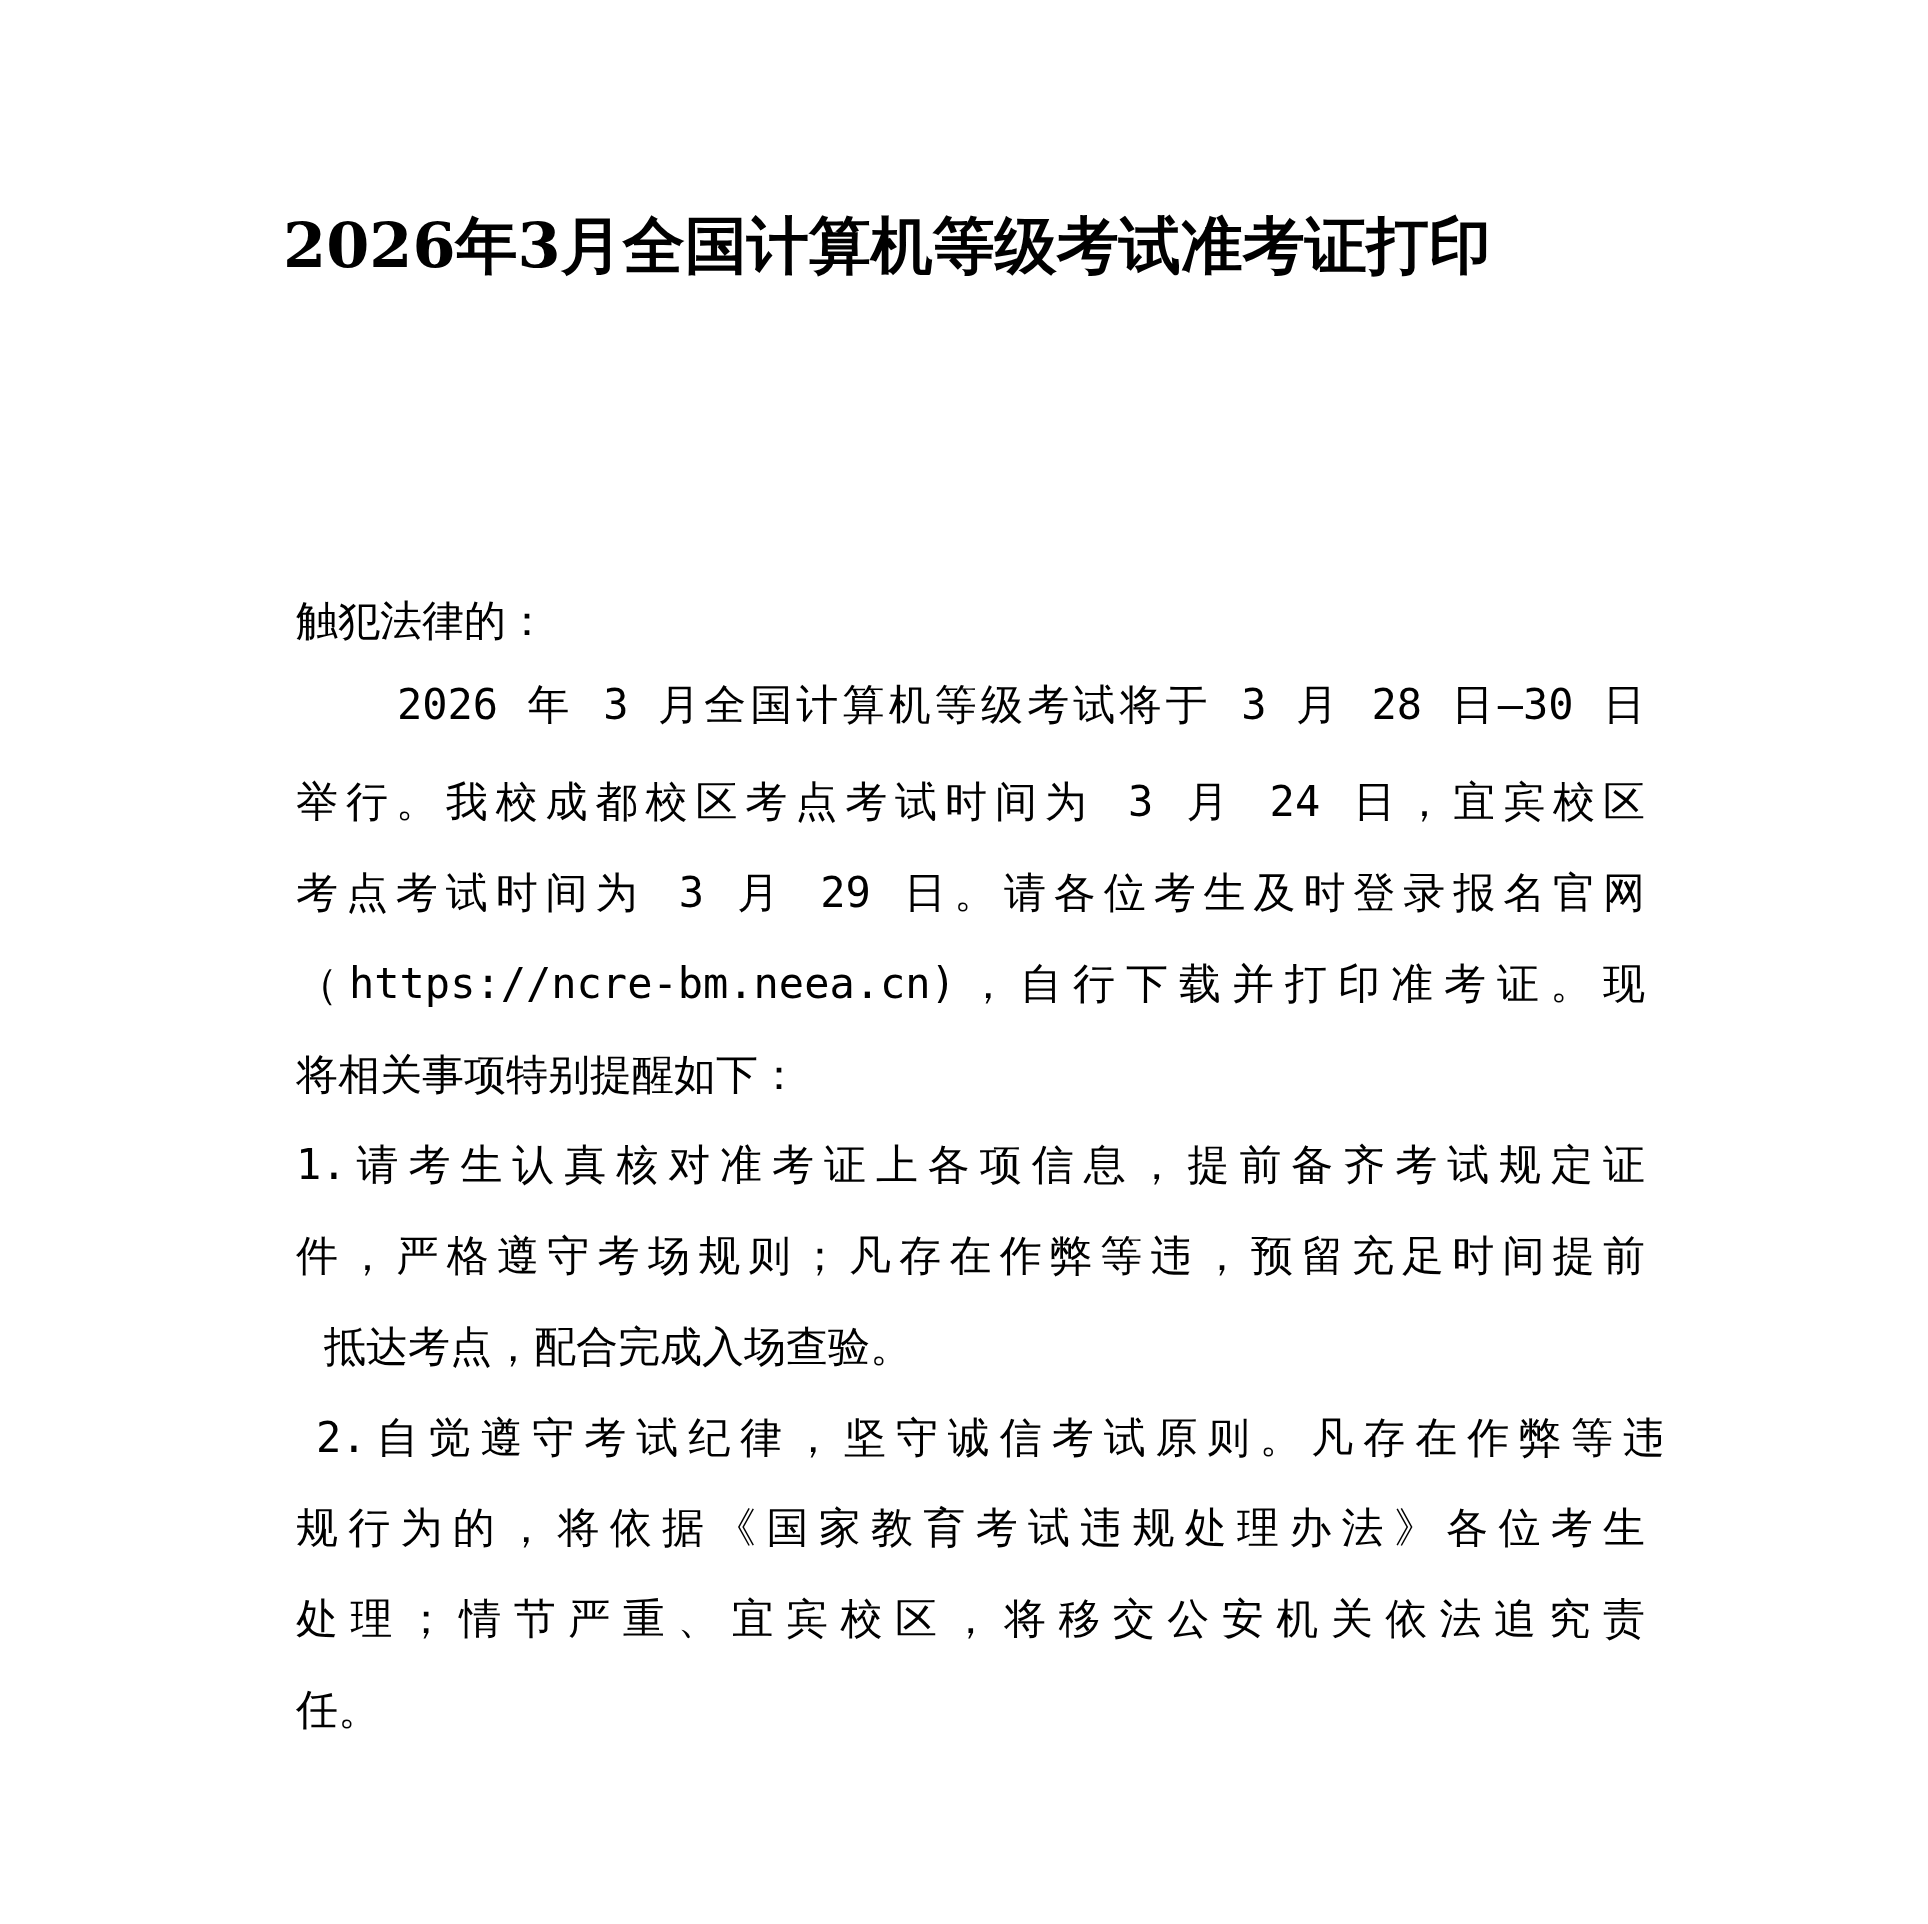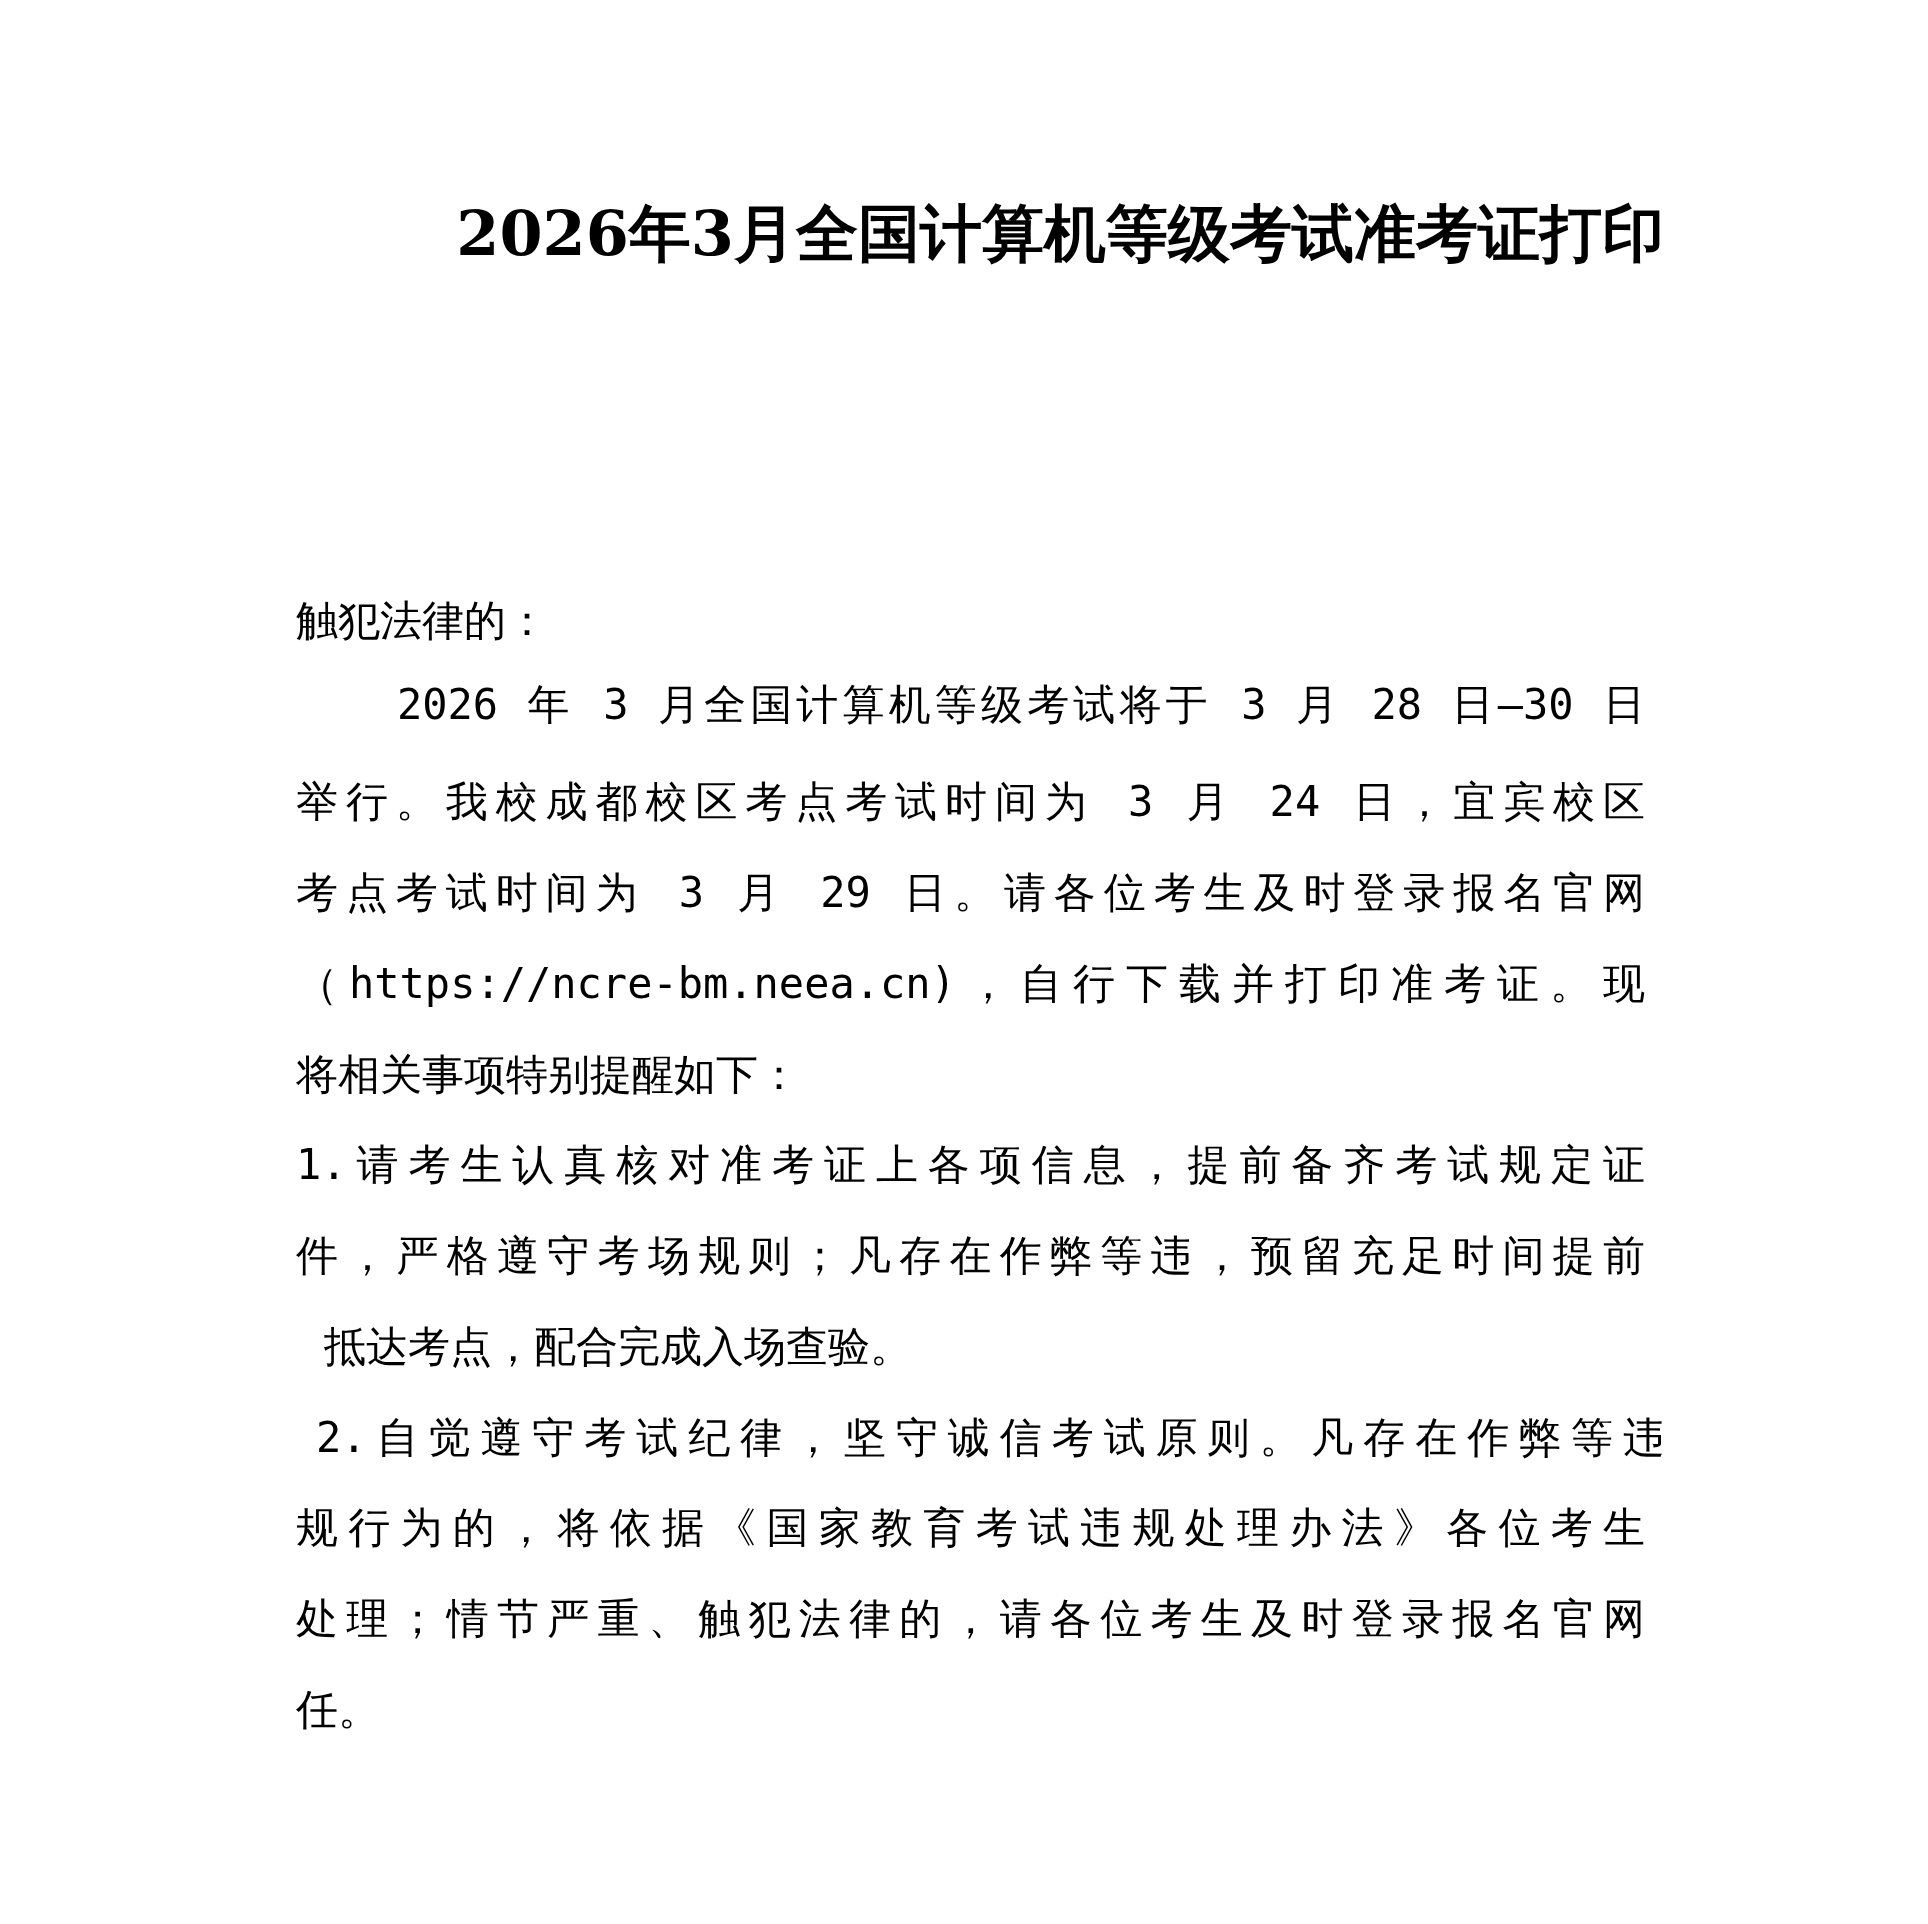--- a/index.html
+++ b/index.html
@@ -18,27 +18,27 @@
     position: absolute;
     left: 0; top: 0;
     width: 1929px;
     height: 1924px;
     background: #ffffff;
   }
   .title {
     position: absolute;
     left: 267px;
     width: 1393px;
-    text-align: right;
+    text-align: left;
     font-family: "DejaVu Serif", "Liberation Serif", serif;
     font-weight: bold;
     font-size: 62px;
     line-height: 73px;
     letter-spacing: 0px;
-    margin: 4px;
+    margin: 16px;
   }
   .title-line1 { top: 193px; }
   .title-line2 { top: 347px; }
 
   .body-text {
     position: absolute;
     left: 296px;
     width: 1349px;
     font-family: "DejaVu Sans Mono", "Liberation Mono", monospace;
     font-size: 42px;
@@ -73,18 +73,18 @@
     <div class="line justify" style="top:272px;">考点考试时间为 3 月 29 日。请各位考生及时登录报名官网</div>
     <div class="line justify" style="top:363px;">（https://ncre-bm.neea.cn)，自行下载并打印准考证。现</div>
     <div class="line" style="top:454px;">将相关事项特别提醒如下：</div>
 
     <div class="line justify" style="top:544px;">1.请考生认真核对准考证上各项信息，提前备齐考试规定证</div>
     <div class="line justify" style="top:635px;">件，严格遵守考场规则；凡存在作弊等违，预留充足时间提前</div>
     <div class="line" style="top:726px;margin-left:28px;">抵达考点，配合完成入场查验。</div>
 
     <div class="line justify" style="top:817px;margin-left:20px;">2.自觉遵守考试纪律，坚守诚信考试原则。凡存在作弊等违</div>
     <div class="line justify" style="top:907px;">规行为的，将依据《国家教育考试违规处理办法》各位考生</div>
-    <div class="line justify" style="top:998px;">处理；情节严重、触犯法律的，请各位考生及时登录报名官网</div>
+    <div class="line justify" style="top:998px;">处理；情节严重、宜宾校区，将移交公安机关依法追究责</div>
     <div class="line" style="top:1089px;">任。</div>
 
   </div>
 </div>
 
 
 </body></html>

